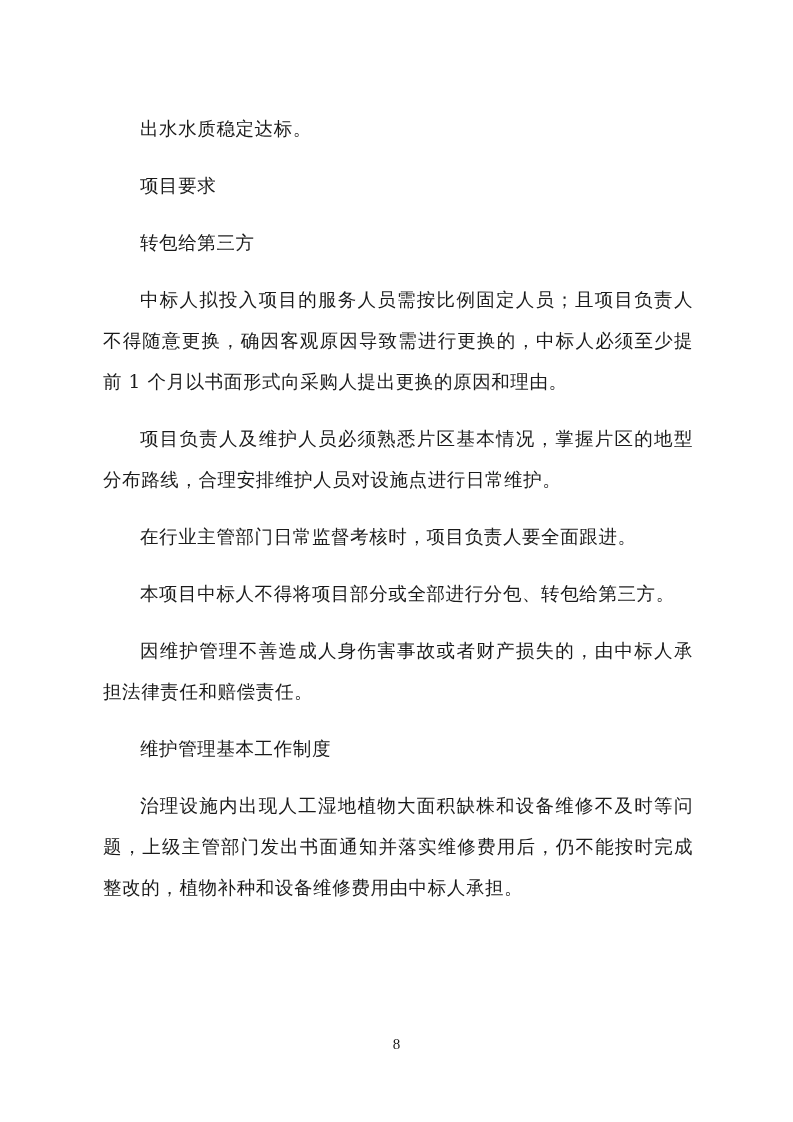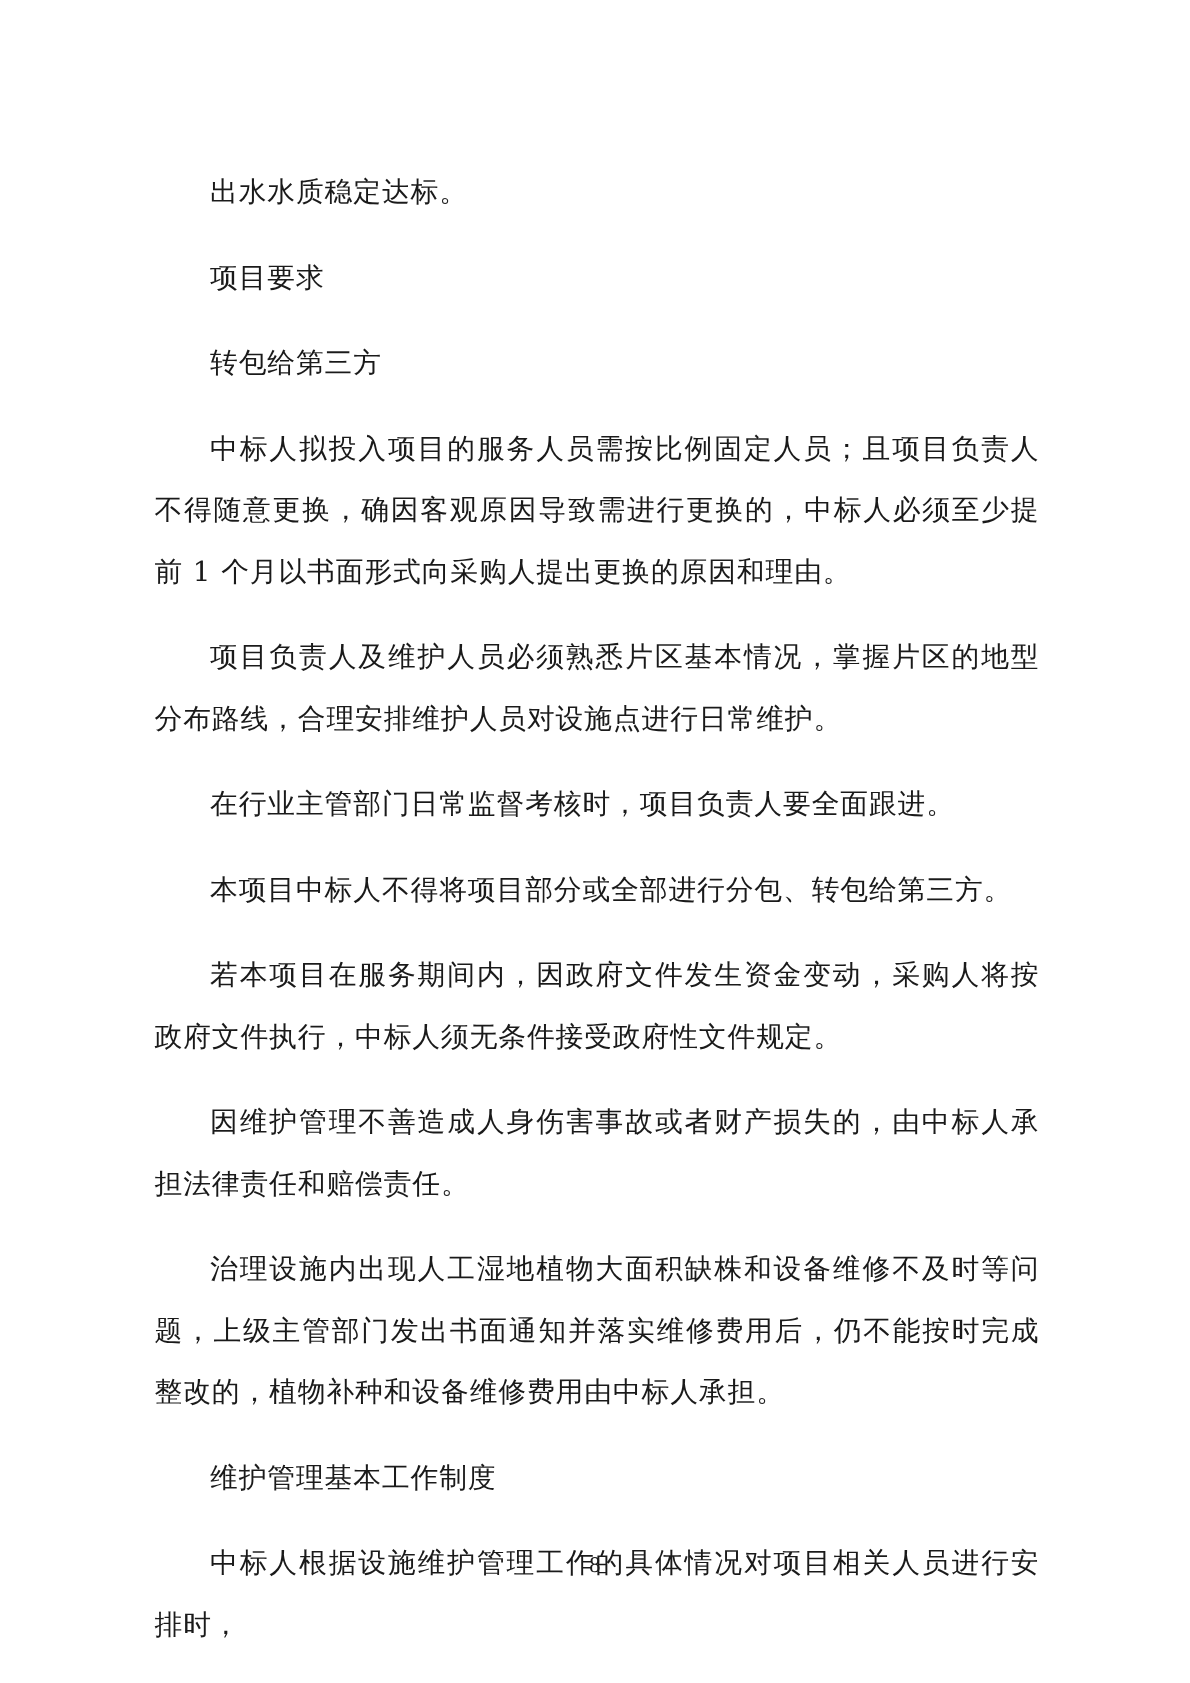--- a/index.html
+++ b/index.html
@@ -30,20 +30,18 @@
 <body>
 
 <div class="page">
   <p class="para">出水水质稳定达标。</p>
   <p class="para">项目要求</p>
   <p class="para">转包给第三方</p>
   <p class="para">中标人拟投入项目的服务人员需按比例固定人员；且项目负责人不得随意更换，确因客观原因导致需进行更换的，中标人必须至少提前 1 个月以书面形式向采购人提出更换的原因和理由。</p>
   <p class="para">项目负责人及维护人员必须熟悉片区基本情况，掌握片区的地型分布路线，合理安排维护人员对设施点进行日常维护。</p>
   <p class="para">在行业主管部门日常监督考核时，项目负责人要全面跟进。</p>
   <p class="para">本项目中标人不得将项目部分或全部进行分包、转包给第三方。</p>
-  <p class="para">若本项目在服务期间内，因政府文件发生资金变动，采购人将按政府文件执行，中标人须无条件接受政府性文件规定。</p>
   <p class="para">因维护管理不善造成人身伤害事故或者财产损失的，由中标人承担法律责任和赔偿责任。</p>
+  <p class="para">维护管理基本工作制度</p>
   <p class="para">治理设施内出现人工湿地植物大面积缺株和设备维修不及时等问题，上级主管部门发出书面通知并落实维修费用后，仍不能按时完成整改的，植物补种和设备维修费用由中标人承担。</p>
-  <p class="para">维护管理基本工作制度</p>
-  <p class="para">中标人根据设施维护管理工作的具体情况对项目相关人员进行安排时，</p>
 </div>
 
 <div class="page-number">8</div>
 
 </body></html>

